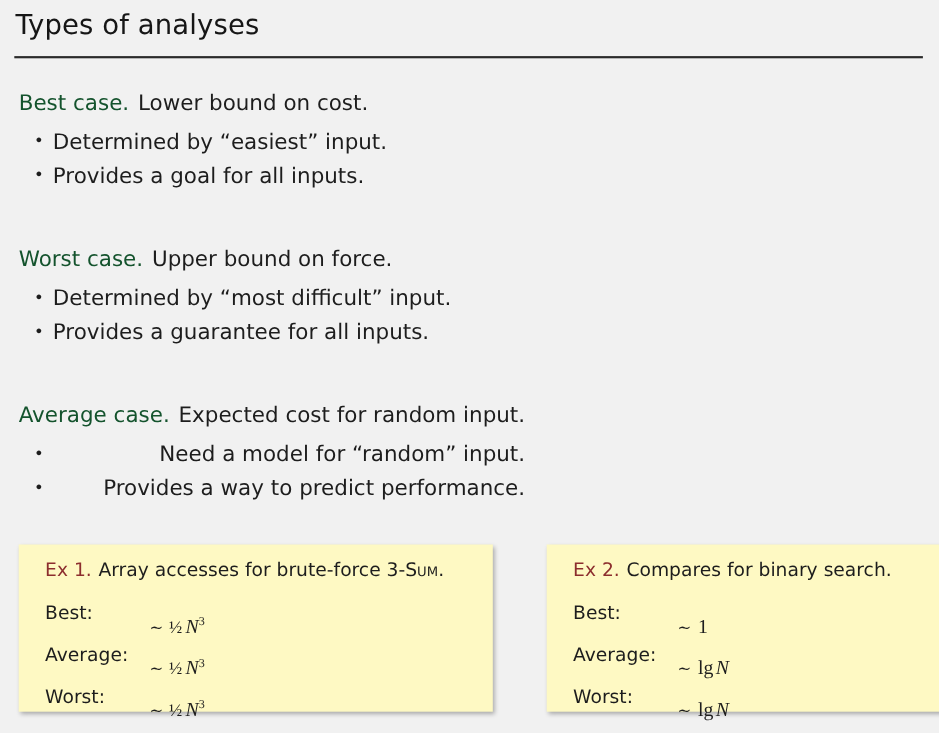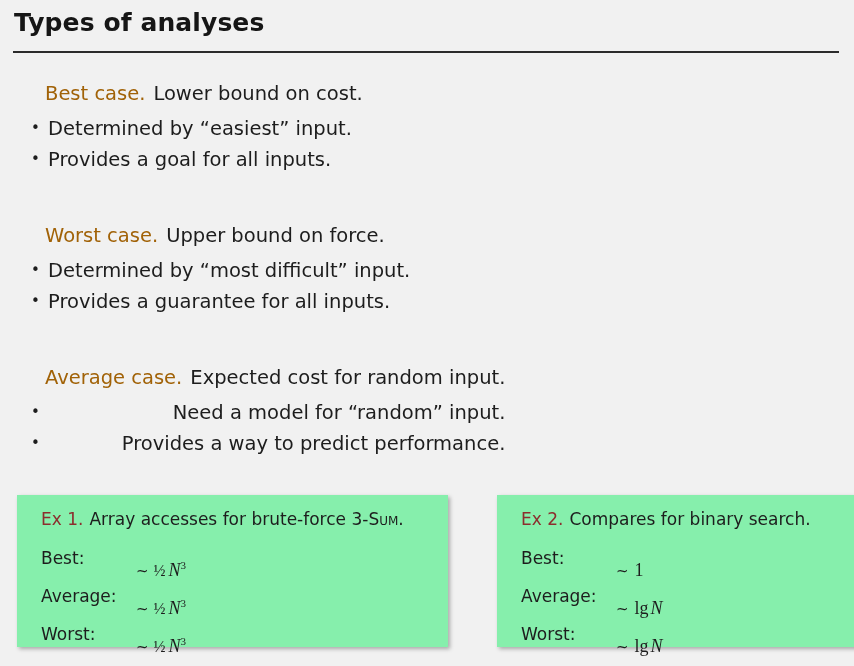--- a/index.html
+++ b/index.html
@@ -16,21 +16,21 @@
     -webkit-font-smoothing: antialiased;
   }
 
   
   .slide-title {
     position: absolute;
     left: 14px;
     top: 6px;
     font-family: "DejaVu Sans", sans-serif;
     font-size: 25px;
-    font-weight: 700;
+    font-weight: 400;
     letter-spacing: 0.1px;
     color: #161616;
     line-height: 34px;
     white-space: nowrap;
   }
   .title-rule {
     position: absolute;
     left: 13px;
     top: 51px;
     width: 826px;
@@ -48,22 +48,21 @@
   .block-b3 { top: 364px; text-align: right; }
 
   .lead {
     font-family: "DejaVu Sans", sans-serif;
     font-size: 19.5px;
     line-height: 27px;
     color: #1d1d1d;
     white-space: nowrap;
   }
   .lead .kw {
-    color: #a16207;
-    margin-left: 28px;
+    color: #14532d;
   }
   .lead .sep {
     display: inline-block;
     width: 8px;
   }
 
   ul.bullets {
     list-style: none;
     margin: 6px 0 0 0;
     padding: 0;
@@ -82,21 +81,21 @@
     left: 14px;
     top: 0;
     line-height: 31px;
     font-size: 15px;
     color: #1d1d1d;
   }
 
   
   .exbox {
     position: absolute;
-    background: #86efac;
+    background: #fef9c3;
     box-shadow: 2px 2px 4px rgba(0,0,0,0.30);
     box-sizing: border-box;
   }
   .exbox-1 {
     left: 17px;
     top: 495px;
     width: 431px;
     height: 152px;
   }
   .exbox-2 {

